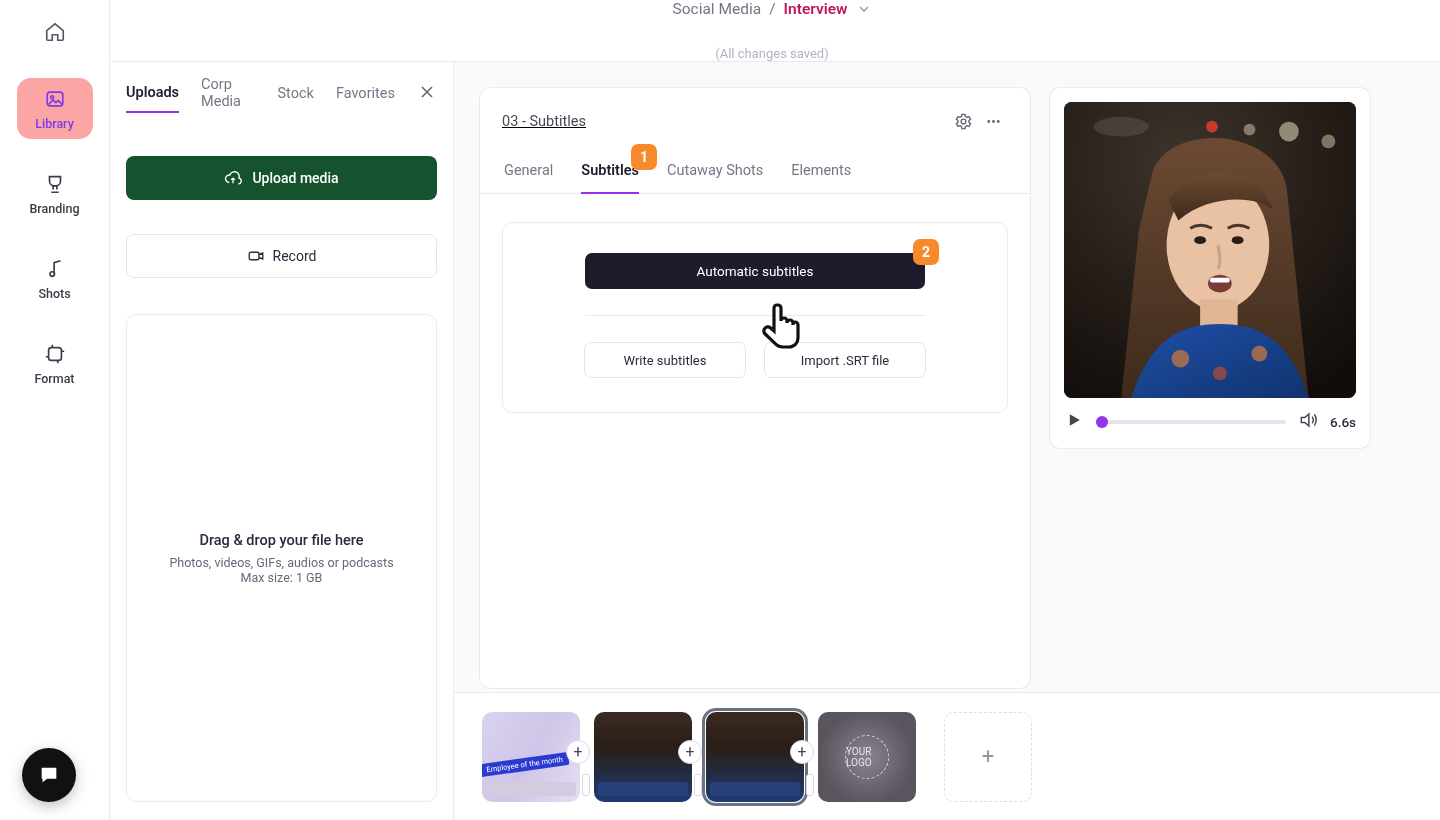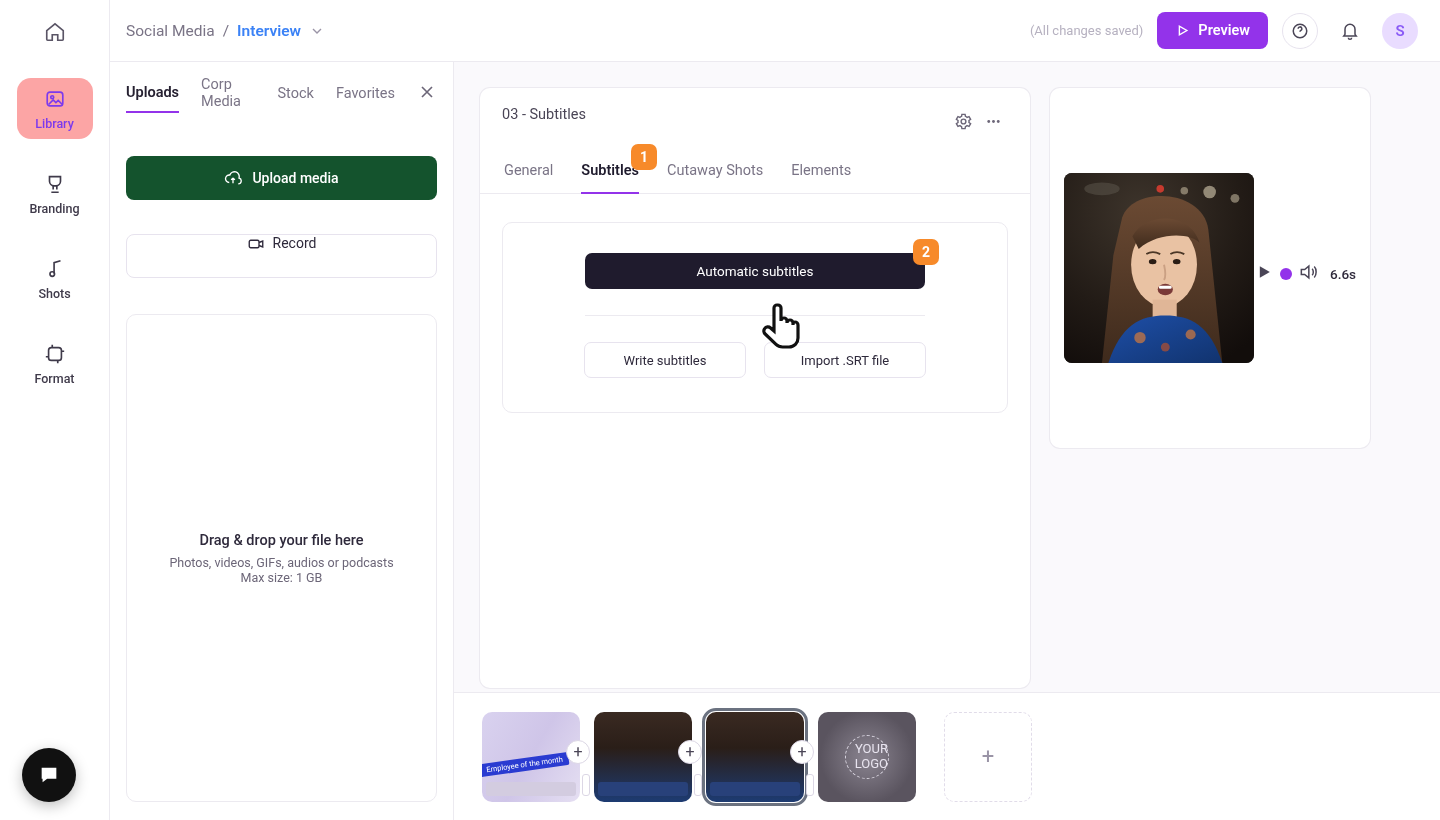--- a/index.html
+++ b/index.html
@@ -7,67 +7,67 @@
 .app { display: flex; height: 100%; }
 .leftbar { width: 110px; border-right: 1px solid #eceaf0; display: flex; flex-direction: column; align-items: center; padding-top: 14px; position: relative; }
 .home-btn { width: 36px; height: 36px; display:flex; align-items:center; justify-content:center; color:#5a5566; border-radius:8px; }
 .nav-items { margin-top: 28px; display:flex; flex-direction:column; gap:24px; align-items:center; width:100%; }
 .nav-item { display:flex; flex-direction:column; align-items:center; gap:6px; width: 76px; padding:10px 0 8px; border-radius:14px; color:#3f3a4a; cursor:pointer;}
 .nav-item.active { background:#fca5a5; color:#7c3aed; }
 .nav-item .lbl { font-size:12.5px; font-weight:500; }
 .nav-icon { width:22px; height:22px; }
 .chat-bubble { position:absolute; bottom:18px; left:22px; width:54px; height:54px; border-radius:50%; background:#111; display:flex; align-items:center; justify-content:center; box-shadow:0 4px 14px rgba(0,0,0,.25); }
 .main { flex:1; display:flex; flex-direction:column; }
-.topbar { height:62px; border-bottom:1px solid #eceaf0; display:flex; align-items:center; padding:0 22px 0 16px; gap:14px; }
+.topbar { height:62px; border-bottom:1px solid #eceaf0; display:flex; align-items:center; padding:0 22px 0 16px; gap:14px;flex-direction:column; }
 .crumb { display:flex; align-items:center; gap:8px; font-size:15.5px; }
 .crumb .p1 { color:#7a7486; }
-.crumb .p2 { color:#3b82f6; font-weight:600; }
+.crumb .p2 { color:#be185d; font-weight:600; }
 .crumb .chev { color:#9a94a6; }
 .top-spacer { flex:1; }
 .saved { color:#b6b1c0; font-size:13px; }
 .preview-btn { background:#9333ea; color:#fff; border:none; border-radius:8px; padding:10px 18px; font-size:14.5px; font-weight:600; display:flex; align-items:center; gap:8px; cursor:pointer; }
 .round-btn { width:36px; height:36px; border-radius:50%; border:1.5px solid #e7e3ee; display:flex; align-items:center; justify-content:center; color:#4a4556; background:#fff; cursor:pointer; }
 .avatar { width:36px; height:36px; border-radius:50%; background:#e9dcff; color:#8b5cf6; display:flex; align-items:center; justify-content:center; font-weight:600; font-size:15px; }
 
 .workspace { flex:1; display:flex; min-height:0; }
 .panel { width: 344px; border-right:1px solid #eceaf0; padding:14px 16px 18px; display:flex; flex-direction:column;gap:20px; }
 .panel-tabs { display:flex; align-items:center; gap:22px; font-size:14.5px; color:#7a7486; position:relative; }
 .panel-tabs .tab { padding-bottom:10px; cursor:pointer;}
 .panel-tabs .tab.active { color:#262131; font-weight:600; border-bottom:2.5px solid #9333ea; }
 .panel-tabs .close { margin-left:auto; color:#6c6678; cursor:pointer; position:relative; top:-4px; }
 .upload-btn { margin-top:16px; background:#14532d; color:#fff; height:44px; border:none; border-radius:8px; display:flex; align-items:center; justify-content:center; gap:10px; font-size:14px; font-weight:500; cursor:pointer;}
 .btn-row { display:flex; gap:14px; margin-top:14px; }
-.outline-btn { flex:1; height:44px; border:1.5px solid #e7e3ee; border-radius:8px; background:#fff; display:flex; justify-content:center; gap:8px; font-size:14px; color:#2e293b; cursor:pointer; }
+.outline-btn { flex:1; height:44px; border:1.5px solid #e7e3ee; border-radius:8px; background:#fff; display:flex; align-items:center; justify-content:center; gap:8px; font-size:14px; color:#2e293b; cursor:pointer; }
 .dropzone { margin-top:16px; flex:1; border:1.5px solid #eceaf0; border-radius:10px; display:flex; flex-direction:column; align-items:center; justify-content:center; color:#6c6678; text-align:center; padding:20px; }
 .dropzone .t1 { color:#2e293b; font-weight:500; font-size:14.5px; margin-bottom:6px; }
 .dropzone .t2 { font-size:12.5px; }
 
 .stage { flex:1; display:flex; flex-direction:column; background:#faf9fc; min-width:0; }
 .stage-top { flex:1; display:flex; gap:20px; padding:26px 26px 10px; min-height:0;}
 .card { background:#fff; border-radius:10px; box-shadow:0 0 0 1px #eceaf0; }
 .editor { width:550px; height:600px; display:flex; flex-direction:column; padding:0; position:relative;}
-.editor-head { display:flex; align-items:flex-start; padding:18px 22px 10px; }
+.editor-head { display:flex; align-items:center; padding:18px 22px 10px;text-decoration:underline; }
 .editor-title { color:#4a4556; font-size:14.5px; }
 .editor-head .sp { flex:1; }
 .icon-btn { width:30px; height:30px; display:flex; align-items:center; justify-content:center; color:#6c6678; border-radius:6px; cursor:pointer; }
 .editor-tabs { display:flex; gap:28px; padding:10px 24px 0; font-size:14.5px; color:#7a7486; border-bottom:1px solid #eceaf0; position:relative;margin-top:6px;}
 .editor-tabs .etab { padding-bottom:14px; cursor:pointer; position:relative;}
 .editor-tabs .etab.active { color:#1f1b2d; font-weight:600; }
 .editor-tabs .etab.active::after { content:""; position:absolute; left:0; right:0; bottom:-1px; height:2.5px; background:#9333ea; }
 .badge { position:absolute; top:-18px; right:-18px; width:26px; height:26px; border-radius:7px; background:#f78a2a; color:#fff; font-size:14px; font-weight:700; display:flex; align-items:center; justify-content:center; }
 .sub-card { margin:28px 22px; border:1px solid #eceaf0; border-radius:10px; padding:30px 40px 34px; display:flex; flex-direction:column; align-items:center; position:relative;}
 .auto-btn { width:340px; height:36px; background:#1f1b2d; color:#fff; border:none; border-radius:7px; font-size:13.5px; cursor:pointer; position:relative;}
 .badge2 { position:absolute; top:-14px; right:-14px; width:26px; height:26px; border-radius:7px; background:#f78a2a; color:#fff; font-size:14px; font-weight:700; display:flex; align-items:center; justify-content:center; }
 .divider { width:340px; height:1px; background:#eceaf0; margin:26px 0; }
 .sub-row { display:flex; gap:18px; }
 .sub-outline { width:162px; height:36px; border:1.2px solid #e7e3ee; border-radius:7px; background:#fff; font-size:13px; color:#2e293b; cursor:pointer; }
 .pointer { position:absolute; left:256px; top:78px; }
 
 .preview-pane { flex:1; max-width:320px; }
-.preview-card { height:360px; display:flex; flex-direction:row; padding:14px;align-items:center; }
+.preview-card { height:360px; display:flex; flex-direction:column; padding:14px; }
 .thumb { flex:1; border-radius:8px; overflow:hidden; background:#222; position:relative; }
 .thumb svg { width:100%; height:100%; display:block;}
 .controls { display:flex; align-items:center; gap:12px; margin-top:12px; }
 .play-tri { color:#4a4556; }
 .progress { flex:1; height:4px; background:#e7e3ee; border-radius:3px; position:relative; }
 .progress .dot { position:absolute; left:3%; top:50%; transform:translate(-50%,-50%); width:12px; height:12px; border-radius:50%; background:#9333ea; }
 .time { font-size:13.5px; color:#2e293b; font-weight:500;}
 
 .timeline { height:128px; border-top:1px solid #eceaf0; background:#fff; display:flex; align-items:center; padding:0 28px; gap:14px; }
 .clip { width:98px; height:90px; border-radius:10px; position:relative; overflow:visible; }
@@ -77,21 +77,21 @@
 .clip .gap { position:absolute; right:-10px; bottom:6px; width:8px; height:22px; background:#fff; border:1.5px solid #dcd7e5; border-radius:3px;}
 .clip .caption { position:absolute; left:4px; bottom:6px; right:4px; height:14px; border-radius:3px;}
 .add-clip { width:88px; height:90px; border:1.5px dashed #e1dce9; border-radius:10px; display:flex; align-items:center; justify-content:center; color:#9a94a6; font-size:22px; cursor:pointer; margin-left:14px;}
 
 
 .bg-office { background: linear-gradient(120deg,#d9d2ef 0%, #cfc5e8 50%, #e5dff2 100%); }
 .bg-woman { background: linear-gradient(180deg,#3a2a22 0%, #2a1e18 40%, #1d3b72 100%); }
 .bg-logo { background: radial-gradient(circle at 50% 50%, #8a8490 0%, #5a545f 70%); }
 .emp-banner{ position:absolute; left:-2px; top:46px; transform:rotate(-8deg); background:#2a3bd1; color:#fff; font-size:7.5px; padding:2px 6px; border-radius:2px; white-space:nowrap;}
 .logo-circ{ position:absolute; inset:0; display:flex; align-items:center; justify-content:center;}
-.logo-circ span{ width:44px; height:44px; border-radius:50%; border:1.5px dashed #d8d4df; display:flex; align-items:center; justify-content:center; font-size:13px; color:#e8e4ef; text-align:right; line-height:1.1;}
+.logo-circ span{ width:44px; height:44px; border-radius:50%; border:1.5px dashed #d8d4df; display:flex; align-items:center; justify-content:center; font-size:10px; color:#e8e4ef; text-align:left; line-height:1.1;}
 </style>
 </head>
 <body>
 
 <div class="app">
   <div class="leftbar">
     <div class="home-btn">
       <svg class="nav-icon" viewBox="0 0 24 24" fill="none" stroke="currentColor" stroke-width="1.8">
           <path d="M3 10.5 12 3l9 7.5V20a1 1 0 0 1-1 1h-5v-6h-6v6H4a1 1 0 0 1-1-1z"></path>
         </svg>

